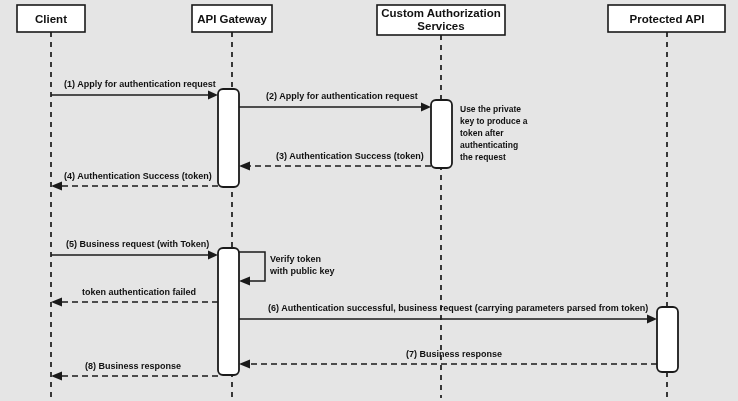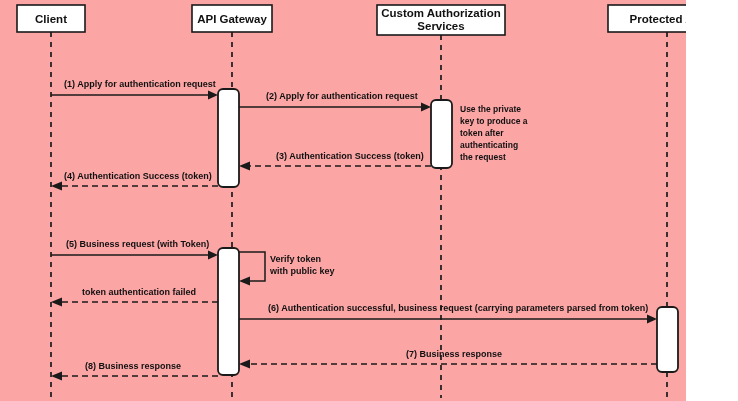--- a/index.html
+++ b/index.html
@@ -5,23 +5,23 @@
   html, body {
     margin: 0;
     padding: 0;
     background: #ffffff;
   }
   body {
     font-family: "Liberation Sans", sans-serif;
   }
   #diagram-root {
     position: relative;
-    width: 686px;
+    width: 738px;
     height: 401px;
-    background: #fca5a5;
+    background: #e5e5e5;
     overflow: hidden;
   }
   #diagram-svg {
     position: absolute;
     left: 0;
     top: 0;
     width: 738px;
     height: 401px;
   }
   .lifeline-box {

